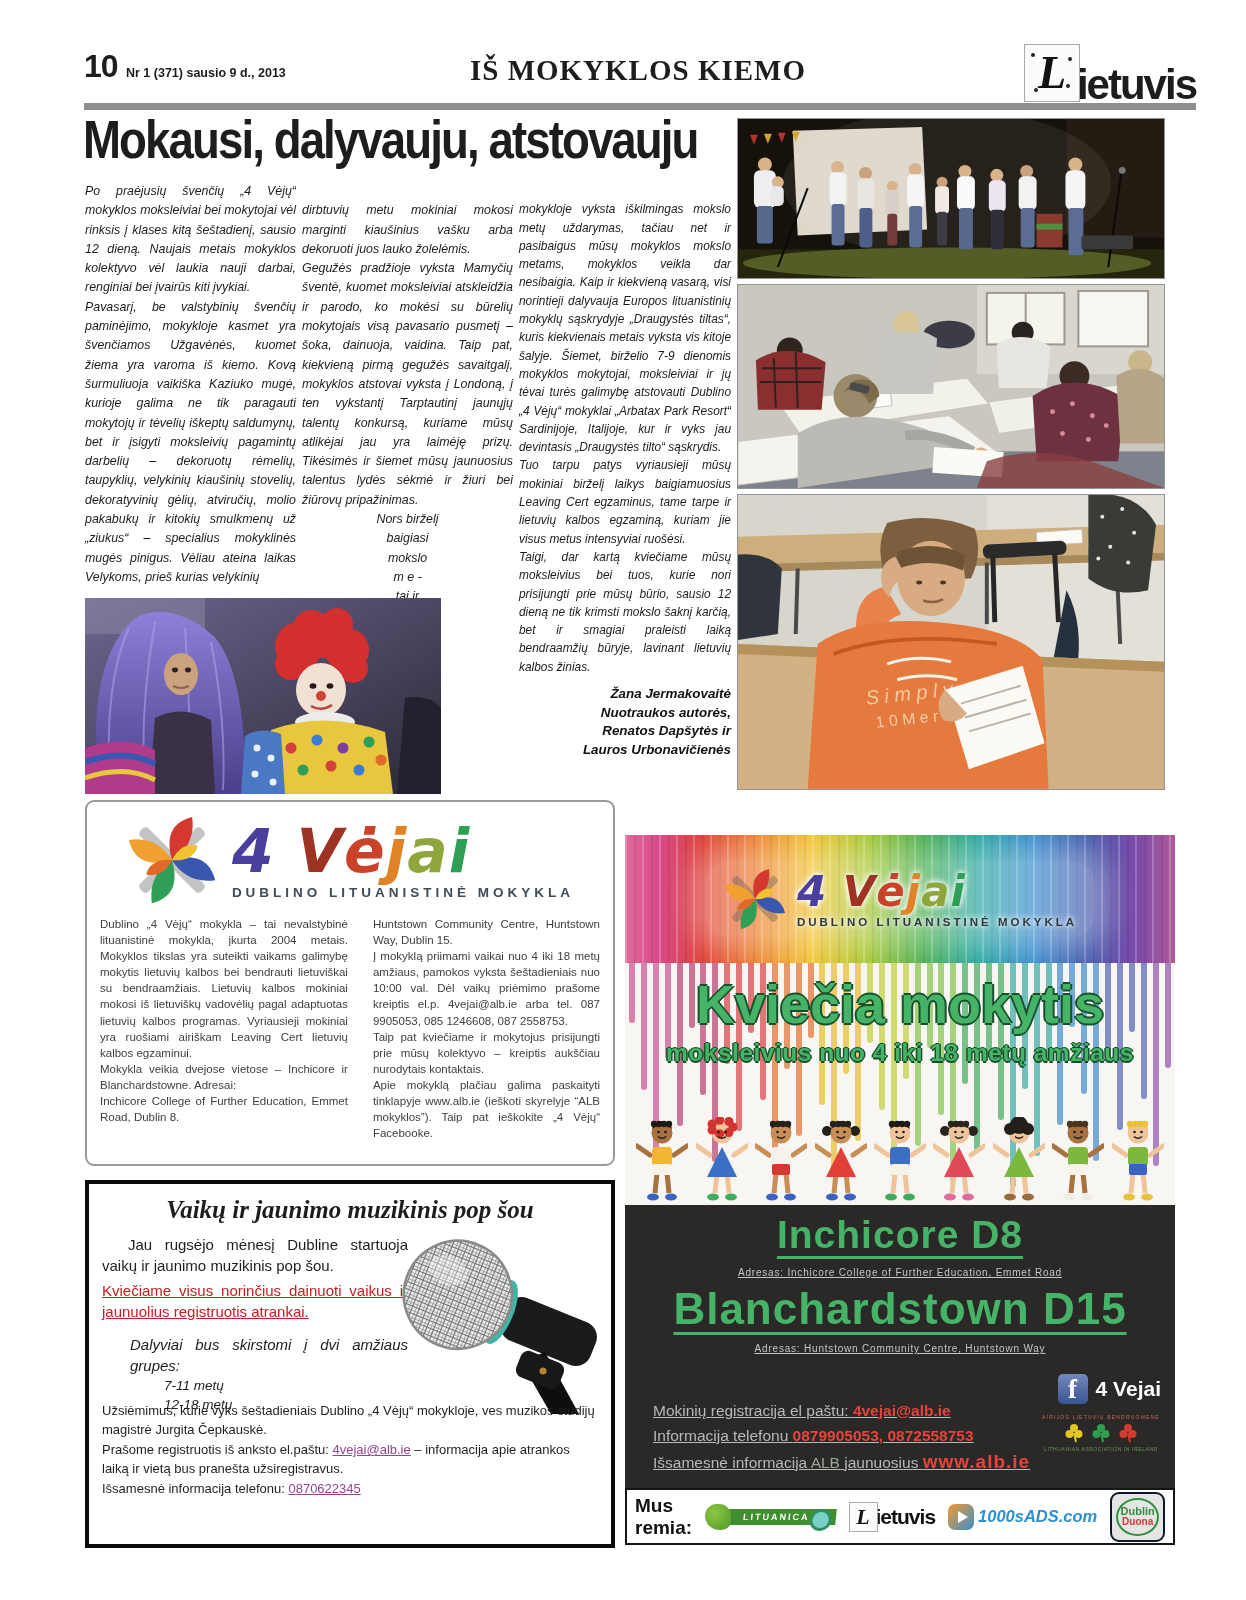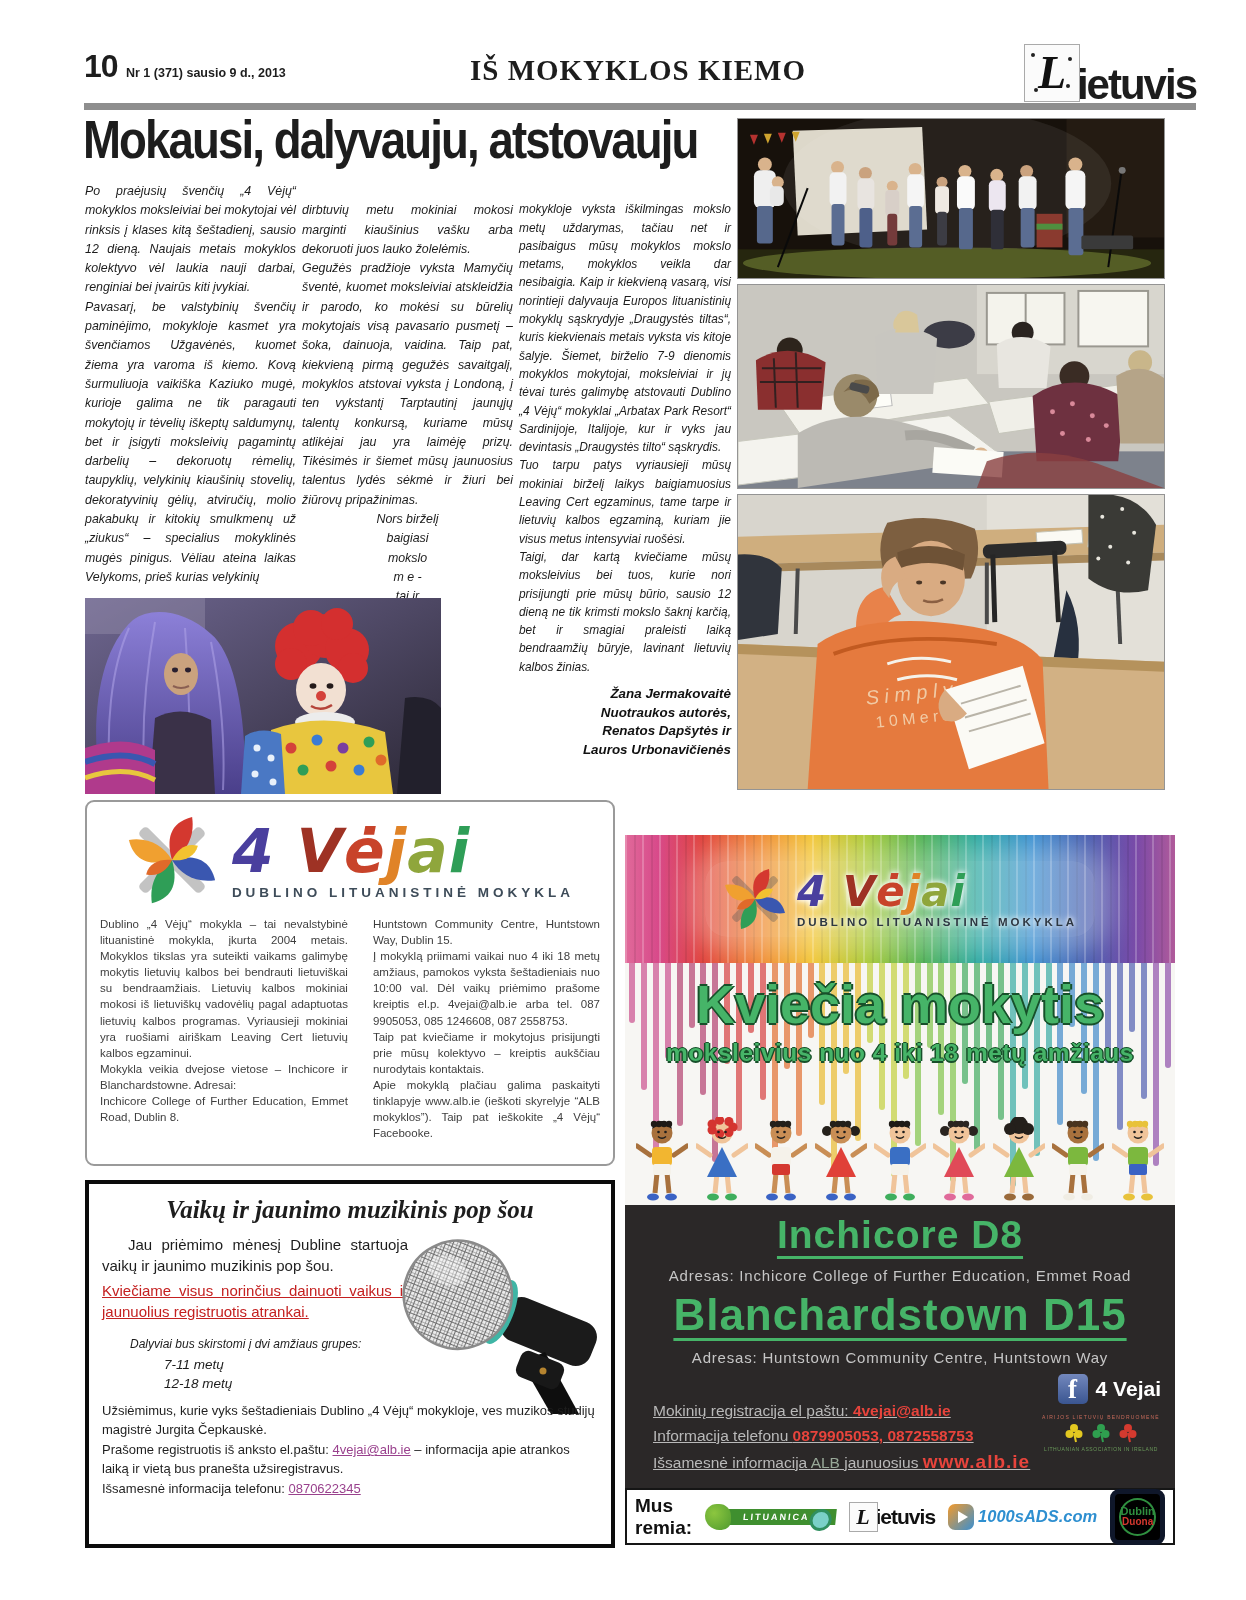--- a/index.html
+++ b/index.html
@@ -49,21 +49,21 @@
   #ad1 .cols .c{font-size:11.5px;line-height:16.1px;color:#3e3e3e;white-space:pre-line;text-align:justify;}
   #ad1 .cols .c.l{width:262px;} #ad1 .cols .c.r{width:240px;}
 
   
   #ad2{left:85px;top:1180px;width:530px;height:368px;background:#fff;border:4px solid #0b0b0b;box-sizing:border-box;}
   #ad2 h2{font-family:"Liberation Serif",serif;font-style:italic;font-weight:700;font-size:25px;
           text-align:center;margin:12px 8px 10px;}
   #ad2 .lead{width:306px;margin-left:13px;font-size:15px;line-height:21px;text-align:justify;}
   #ad2 .p1{text-indent:26px;}
   #ad2 .cta{color:var(--cta-red,#c42020);text-decoration:underline;margin-top:4px;font-weight:400;}
-  #ad2 .gi{font-style:italic;font-size:12px;margin:12px 0 0 28px;}
+  #ad2 .gi{font-style:italic;font-size:15px;margin:12px 0 0 28px;}
   #ad2 .group{font-style:italic;font-size:13.5px;margin-left:62px;line-height:19px;}
   .micbox{position:absolute;right:6px;top:30px;width:212px;height:200px;}
   .micbox svg{width:100%;height:100%;display:block;}
   #ad2 .footnote{position:absolute;left:13px;top:218px;width:498px;font-size:13px;line-height:18.6px;color:#1f1f1f;}
   #ad2 .footnote div{margin-bottom:2px;text-align:left;}
   .link{color:var(--link-purple,#99418d);text-decoration:underline;cursor:pointer;}
 
   
   #ad3{left:625px;top:835px;width:550px;height:710px;background:#fff;}
   .band{height:128px;position:relative;overflow:hidden;display:flex;align-items:center;justify-content:center;
@@ -83,21 +83,21 @@
     text-shadow:-2px 0 0 #17502a,2px 0 0 #17502a,0 -2px 0 #17502a,0 2px 0 #17502a;}
   .invite2{position:relative;text-align:center;font-size:24.5px;font-weight:700;margin-top:4px;letter-spacing:.5px;
     color:var(--accent-green,#3db25e);
     text-shadow:-1.5px 0 0 #17502a,1.5px 0 0 #17502a,0 -1.5px 0 #17502a,0 1.5px 0 #17502a;}
   #kids{position:absolute;left:4px;right:4px;bottom:0;display:flex;justify-content:space-evenly;align-items:flex-end;}
   .dark{height:283px;background:#2b2828;text-align:center;position:relative;padding-top:6px;box-sizing:border-box;}
   .loc{font-weight:700;color:var(--accent-green,#4fbd6e);text-decoration:underline;text-underline-offset:8px;
        text-decoration-thickness:3px;letter-spacing:1px;line-height:1.15;}
   #loc1{font-size:39px;margin-top:2px;}
   #loc2{font-size:44px;margin-top:6px;}
-  .addr{font-size:15px;color:#c6c6c6;letter-spacing:.8px;margin-top:9px;}
+  .addr{font-size:10px;color:#c6c6c6;letter-spacing:.8px;margin-top:9px;text-decoration:underline;}
   .contacts{position:absolute;left:28px;bottom:13px;text-align:left;font-size:15.5px;line-height:25.5px;color:#b9b9b9;text-decoration:underline;}
   .contacts .red{color:var(--accent-red,#e2413c);font-weight:700;}
   .contacts .alb{color:#98a898;}
   .contacts .url{font-size:19px;letter-spacing:1px;}
   .fbcol{position:absolute;right:14px;bottom:36px;text-align:center;width:120px;}
   .fbrow{display:flex;align-items:center;justify-content:flex-end;gap:8px;cursor:pointer;}
   .fbicon{width:30px;height:30px;border-radius:5px;background:linear-gradient(#7388bd,#3a5590);
           color:#fff;font-family:"Liberation Serif",serif;font-weight:700;font-size:27px;line-height:30px;overflow:hidden;}
   .fblabel{color:#fff;font-size:21px;font-weight:700;}
   .assoc{margin-top:10px;}
@@ -113,22 +113,22 @@
   .lit-banner::after{content:"";position:absolute;right:4px;top:0;width:16px;height:16px;border-radius:50%;
               background:#7ad0c8;border:3px solid #2f8f5f;}
   .lit-mascot{width:26px;height:26px;border-radius:50% 50% 40% 60%;background:radial-gradient(circle at 35% 35%,#8cc63f,#4f9a2f);
               margin-right:-14px;z-index:1;position:relative;}
   .sp-lietuvis .rest{font-size:21px;font-weight:700;letter-spacing:-1px;margin-left:-2px;color:#111;}
   .ornate.small{width:27px;height:28px;} .ornate.small .glyph{font-size:22px;}
   .adsico{width:26px;height:26px;border-radius:7px;background:linear-gradient(135deg,#f49a2a,#3a8fd0);
           display:flex;align-items:center;justify-content:center;margin-right:4px;}
   .adsico b{width:0;height:0;border-left:10px solid #fff;border-top:6px solid transparent;border-bottom:6px solid transparent;margin-left:3px;}
   .adstxt{font-style:italic;font-weight:700;font-size:16.5px;color:#2e8fd0;}
-  .duona{width:66px;height:46px;background:#000000;border-radius:9px;display:flex;flex-direction:column;
-         align-items:center;justify-content:center;border:5px solid #0f172a;position:relative;}
+  .duona{width:66px;height:46px;background:#e5e5e5;border-radius:9px;display:flex;flex-direction:column;
+         align-items:center;justify-content:center;border:2px solid #0f172a;position:relative;}
   .duona::before{content:"";position:absolute;inset:4px;border:2px solid #2f8f3f;border-radius:50%;}
   .duona .d1{font-size:11px;font-weight:700;color:#2f8f3f;position:relative;line-height:1;}
   .duona .d2{font-size:10px;font-weight:700;color:#d4382f;position:relative;line-height:1;}
 </style>
 </head>
 <body>
 
 <div class="page">
 
   <div class="abs" id="hdr-num">10</div>
@@ -472,21 +472,21 @@
       <div class="c r">Huntstown Community Centre, Huntstown Way, Dublin 15.
 Į mokyklą priimami vaikai nuo 4 iki 18 metų amžiaus, pamokos vyksta šeštadieniais nuo 10:00 val. Dėl vaikų priėmimo prašome kreiptis el.p. 4vejai@alb.ie arba tel. 087 9905053, 085 1246608, 087 2558753.
 Taip pat kviečiame ir mokytojus prisijungti prie mūsų kolektyvo – kreiptis aukščiau nurodytais kontaktais.
 Apie mokyklą plačiau galima paskaityti tinklapyje www.alb.ie (ieškoti skyrelyje “ALB mokyklos”). Taip pat ieškokite „4 Vėjų“ Facebooke.</div>
     </div>
   </div>
 
   <div class="abs" id="ad2">
     <h2>Vaikų ir jaunimo muzikinis pop šou</h2>
     <div class="lead">
-      <div class="p1">Jau priėmimo mėnesį Dubline startuoja vaikų ir jaunimo muzikinis pop šou.</div>
+      <div class="p1">Jau rugsėjo mėnesį Dubline startuoja vaikų ir jaunimo muzikinis pop šou.</div>
       <div class="cta">Kviečiame visus norinčius dainuoti vaikus ir jaunuolius registruotis atrankai.</div>
       <div class="gi">Dalyviai bus skirstomi į dvi amžiaus grupes:</div>
       <div class="group">7-11 metų</div>
       <div class="group">12-18 metų</div>
     </div>
     <div class="micbox">
       <svg viewBox="0 0 212 200">
         <defs>
             <pattern id="mesh" width="7" height="7" patternUnits="userSpaceOnUse">
               <rect width="7" height="7" fill="#ececec"></rect>

